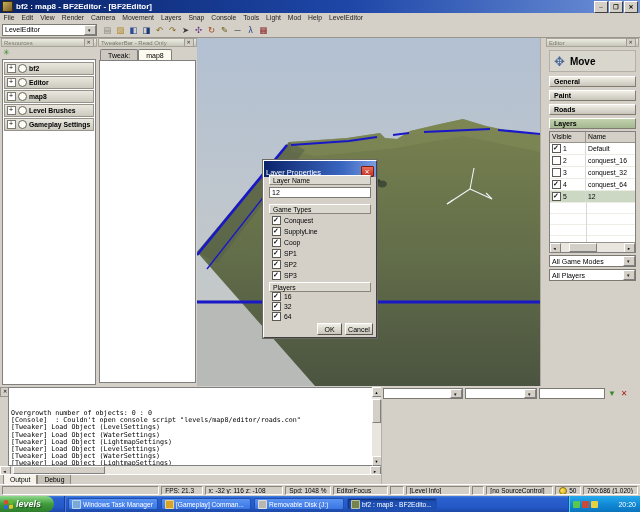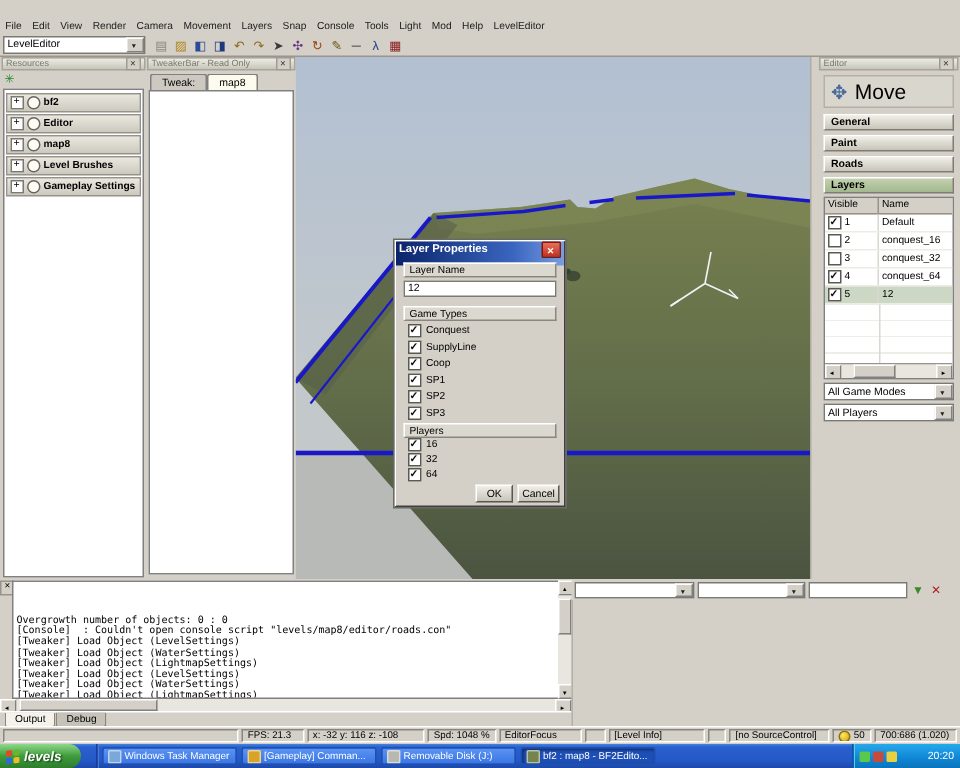--- a/index.html
+++ b/index.html
@@ -42,21 +42,21 @@
   .tab{height:11px;box-sizing:border-box;border:1px solid #808080;border-bottom:none;background:#cdc9c0;font-size:7px;display:flex;align-items:center;padding:0 7px;border-radius:2px 2px 0 0}
   .tab.active{background:#fcfbee;font-weight:normal}
   .tweak-body{position:absolute;left:1px;right:1px;top:22px;bottom:3px;background:#fff;border:1px solid #808080}
   
   .viewport{position:absolute;left:197px;top:38px;width:343px;height:348px;overflow:hidden}
   .vsplit{position:absolute;left:540px;top:38px;width:6px;height:348px;background:#d4d0c8;border-left:1px solid #b0aca4}
   
   .ed-panel{position:absolute;left:546px;top:38px;width:93px;height:348px;background:#d4d0c8}
   .move-box{position:absolute;left:3px;top:12px;right:3px;height:20px;display:flex;align-items:center;gap:5px;background:#d9d6cd;border:1px solid #b4b0a8}
   .move-glyph{color:#4a6a9a;font-size:13px;margin-left:4px;line-height:13px}
-  .move-label{font-weight:normal;font-size:14px}
+  .move-label{font-weight:bold;font-size:10px}
   .section-btn{position:absolute;left:3px;right:3px;height:11px;background:linear-gradient(180deg,#f0eee6,#c8c4ba);border:1px solid;border-color:#fff #807c74 #807c74 #fff;font-weight:bold;font-size:7px;display:flex;align-items:center;padding-left:4px;box-sizing:border-box}
   .layers-hdr{background:linear-gradient(180deg,#c2d2ae,#a4b890)}
   .layer-table{position:absolute;left:3px;right:3px;top:93px;height:120px;background:#fff;border:1px solid #808080;font-size:6.8px;overflow:hidden}
   .lt-head{display:flex;height:10px;background:#d4d0c8;border-bottom:1px solid #98948c}
   .lt-th{padding:1px 2px;box-sizing:border-box;border-right:1px solid #98948c}
   .lt-th:last-child{border-right:none}
   .col-vis{width:36px;flex:none}
   .col-name{flex:1}
   .lt-row{display:flex;height:11px;align-items:center;border-bottom:1px solid #ecece4}
   .lt-row.selected{background:#ccd8c4}
@@ -71,21 +71,21 @@
   .sb-btn.up::after{content:"▲";font-size:4px;position:absolute;left:1.5px;top:1.5px}
   .sb-btn.down::after{content:"▼";font-size:4px;position:absolute;left:1.5px;top:1.5px}
   .sb-track{flex:1;background:#e8e6de;position:relative}
   .sb-thumb{position:absolute;background:#d4d0c8;border:1px solid;border-color:#fff #808080 #808080 #fff}
   .hsb .sb-btn.right{margin-left:auto}
   .filter-combo{position:absolute;left:3px;right:3px;height:12px}
   .cb{width:7px;height:7px;background:#fff;border:1px solid #5a5a52;position:relative;flex:none;box-sizing:content-box}
   .cb.checked::after{content:"✓";position:absolute;left:0px;top:-1.5px;font-size:7px;font-weight:bold;color:#111}
   
   .dialog{position:absolute;left:263px;top:160px;width:114px;height:178px;background:#d4d0c8;border:1px solid;border-color:#fff #404040 #404040 #fff;outline:1px solid #6a6a62;z-index:20;box-sizing:border-box}
-  .dlg-title{height:16px;background:linear-gradient(90deg,#0a246a,#3a66c0 70%,#7a9ce0);display:flex;align-items:flex-start;color:#fff;font-weight:bold;font-size:7.5px;padding:0 2px}
+  .dlg-title{height:16px;background:linear-gradient(90deg,#0a246a,#3a66c0 70%,#7a9ce0);display:flex;align-items:flex-end;color:#fff;font-weight:normal;font-size:7.5px;padding:0 2px}
   .dlg-x{margin-left:auto;width:11px;height:9px;background:linear-gradient(180deg,#e8705a,#c03020);border:1px solid #801808;border-radius:1px;position:relative}
   .dlg-x::after{content:"✕";color:#fff;font-size:6px;position:absolute;left:2.5px;top:0.5px}
   .grp{position:absolute;left:5px;right:5px;height:10px;background:#dbd8cf;border:1px solid;border-color:#fff #8a867e #8a867e #fff;font-size:6.8px;line-height:9px;padding-left:3px;box-sizing:border-box}
   .dlg-input{position:absolute;left:5px;right:5px;height:11px;background:#fff;border:1px solid #7a7a72;font-size:7px;line-height:10px;padding-left:2px;box-sizing:border-box}
   .cb-row{position:absolute;left:8px;height:9px;display:flex;align-items:center;gap:3px;font-size:6.8px}
   .dlg-btn{position:absolute;height:12px;background:linear-gradient(180deg,#f0eee6,#c8c4ba);border:1px solid;border-color:#fff #58564e #58564e #fff;font-size:7px;text-align:center;line-height:11px;box-sizing:border-box}
   
   .console-strip{position:absolute;left:0;top:387px;width:8px;height:86px;background:#d4d0c8}
   .console-x{position:absolute;left:0;top:0;width:8px;height:8px;background:#d4d0c8;border:1px solid #98948c;font-size:5px;line-height:6px;text-align:center}
   .console{position:absolute;left:8px;top:387px;width:364px;height:79px;background:#fff;border:1px solid #808080;border-right:none;font-family:"DejaVu Sans Mono",monospace;font-size:6.7px;line-height:7.1px;white-space:pre;overflow:hidden;padding:1px 0 0 2px;box-sizing:border-box}
@@ -117,20 +117,29 @@
   .tray{margin-left:auto;height:16px;width:72px;background:linear-gradient(180deg,#25a8ec,#0f86d4 60%,#0b74bc);border-left:1px solid #0a5a9c;box-shadow:inset 1px 0 0 #5cc8f4;display:flex;align-items:center;gap:2px;padding:0 4px;box-sizing:border-box;color:#fff;font-size:7px}
   .tray-ico{width:7px;height:7px;border-radius:1px;flex:none}
   .clock{margin-left:auto}
   .viewport svg{display:block}
 </style>
 </head>
 <body>
 
 <div id="screen">
 
+  <div class="titlebar">
+    <span class="app-icon"></span>
+    <span class="title-text">bf2 : map8 - BF2Editor - [BF2Editor]</span>
+    <span class="win-btns">
+      <span class="win-btn icon-min"></span>
+      <span class="win-btn icon-max"></span>
+      <span class="win-btn icon-close"></span>
+    </span>
+  </div>
 
   <div class="menubar">
 
   <span class="menu-item">File</span>
       <span class="menu-item">Edit</span>
       <span class="menu-item">View</span>
       <span class="menu-item">Render</span>
       <span class="menu-item">Camera</span>
       <span class="menu-item">Movement</span>
       <span class="menu-item">Layers</span>

